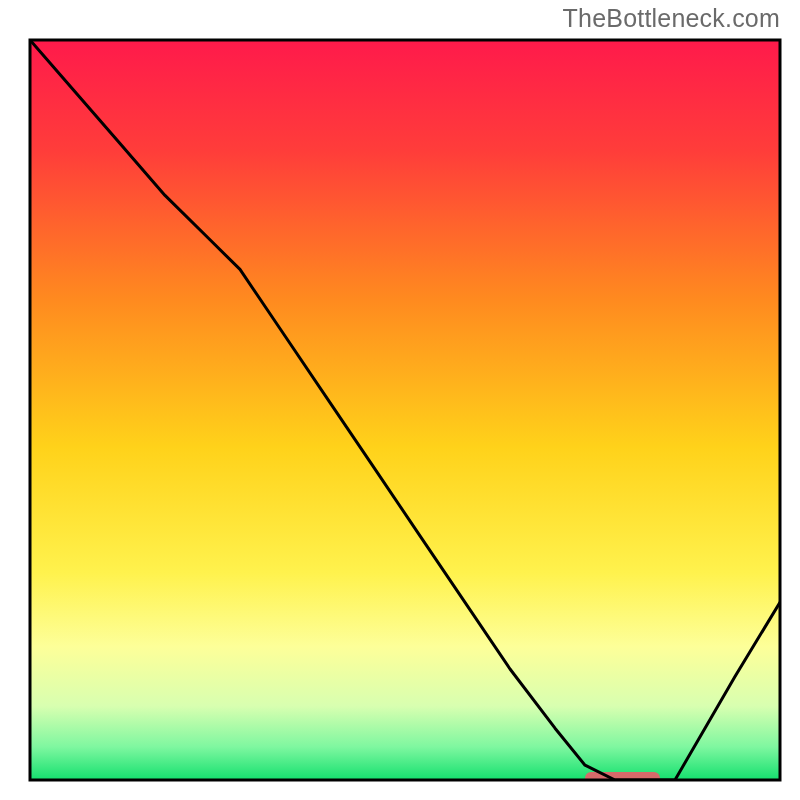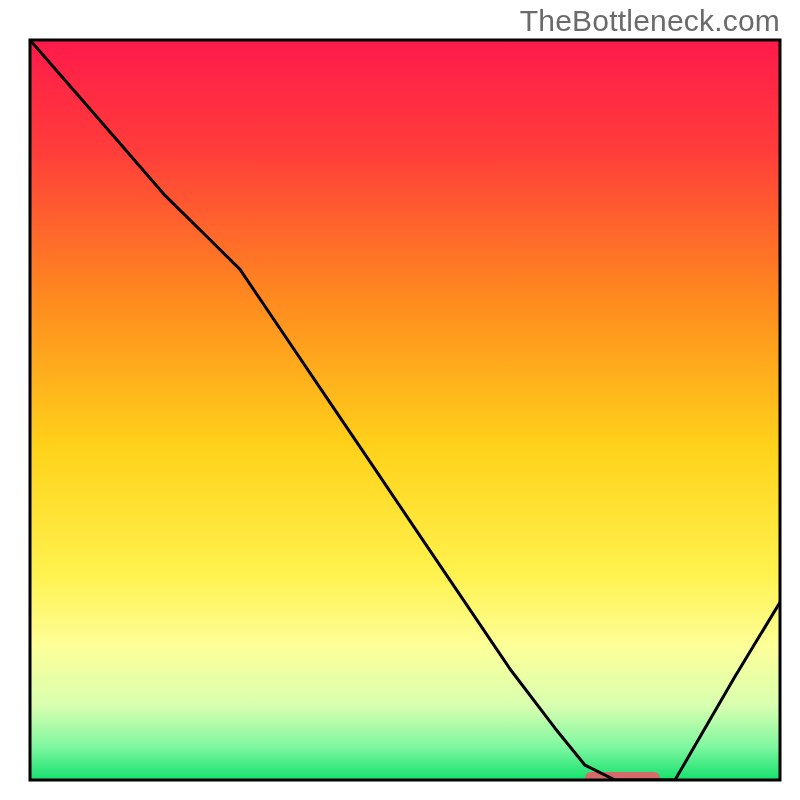--- a/index.html
+++ b/index.html
@@ -14,21 +14,21 @@
   .frame {
     position: relative;
     width: 800px;
     height: 800px;
     box-sizing: border-box;
   }
   .watermark {
     position: absolute;
     top: 4px;
     right: 20px;
-    font-size: 30px;
+    font-size: 25px;
     font-weight: 500;
     color: #6a6a6a;
     letter-spacing: 0.2px;
   }
   svg.plot {
     position: absolute;
     left: 0;
     top: 0;
     width: 800px;
     height: 800px;

